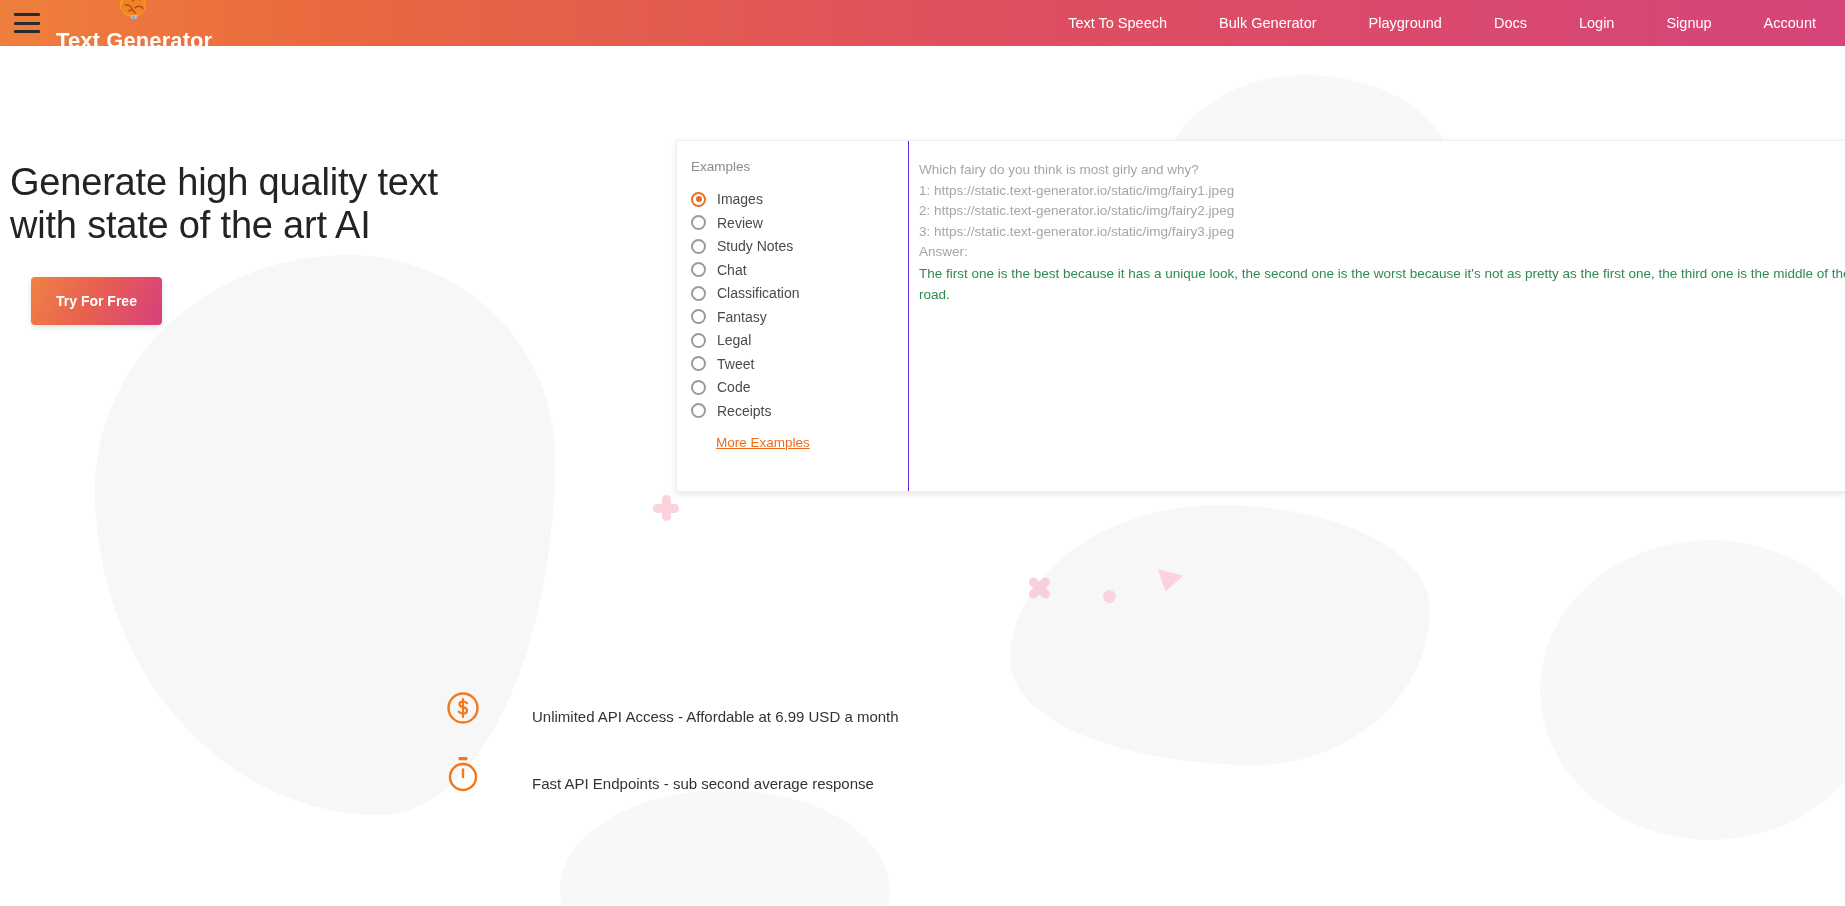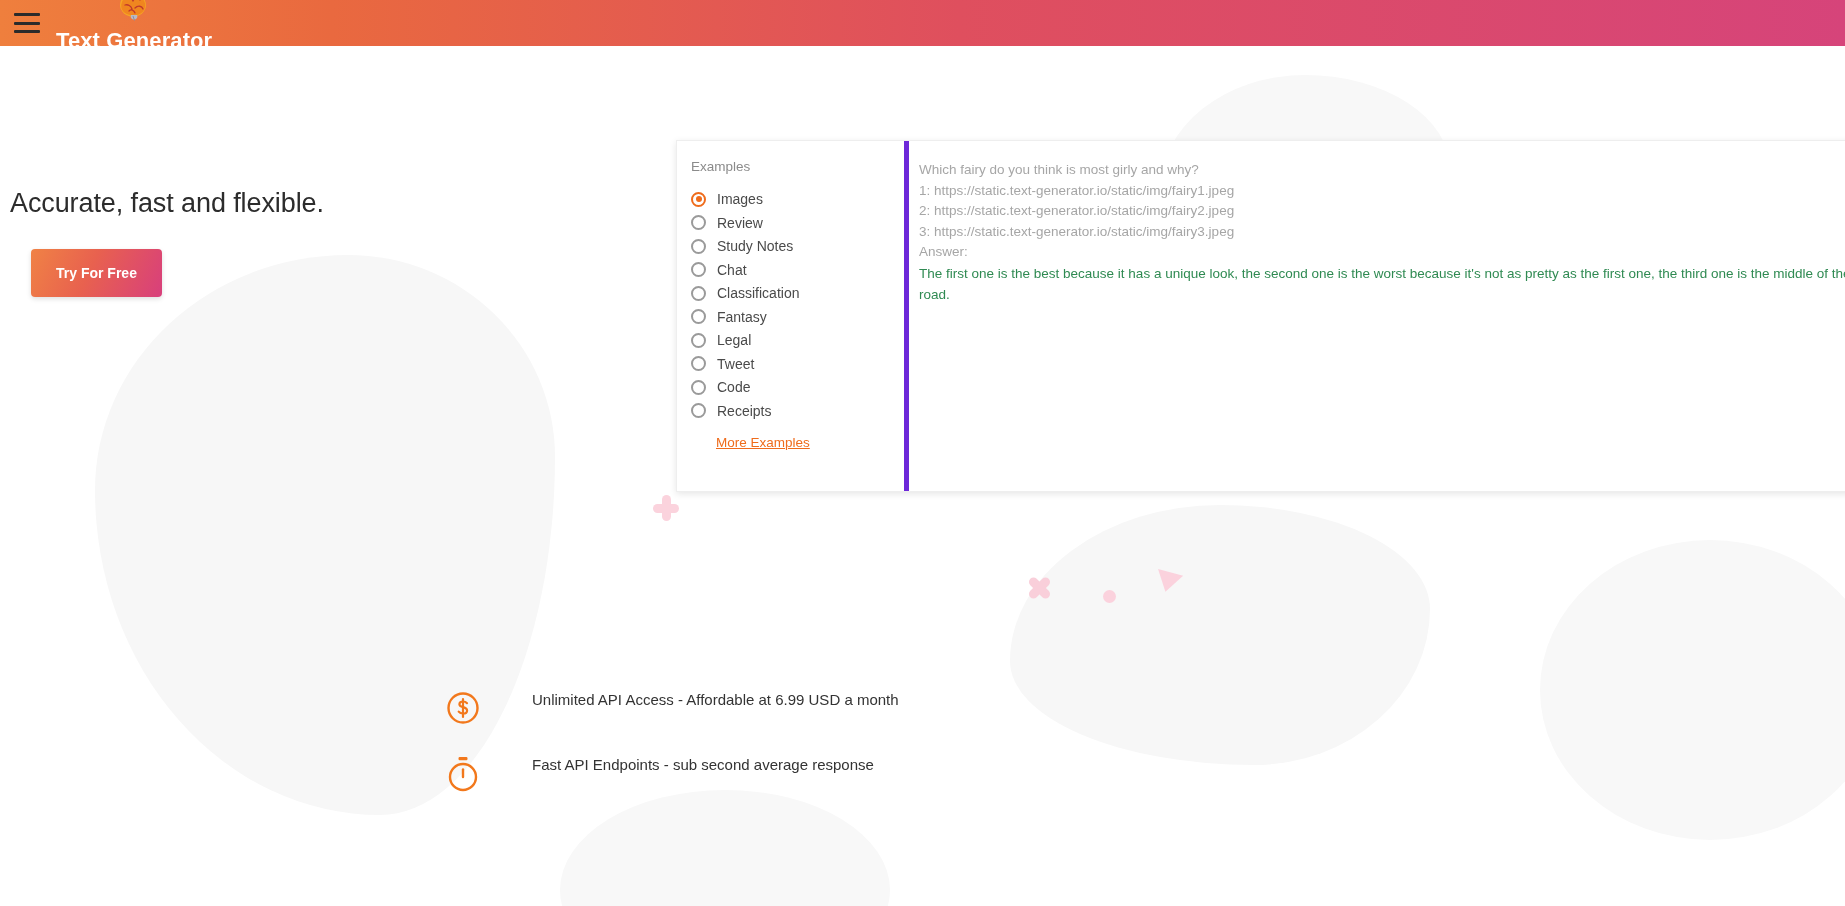--- a/index.html
+++ b/index.html
@@ -200,21 +200,21 @@
     width: 1180px;
     height: 352px;
     background: #ffffff;
     border: 1px solid #eeeeee;
     box-shadow: 0 2px 7px rgba(0,0,0,.10);
     display: flex;
     z-index: 3;
   }
   .card-left {
     width: 232px;
-    border-right: 5px solid #6d28d9;
+    border-right: 1px solid #6d28d9;
     padding: 18px 8px 0 14px;
     flex: none;
   }
   .examples-label {
     font-size: 13.5px;
     color: #8b8b8b;
     margin-bottom: 17px;
   }
   .radio-row {
     display: flex;
@@ -286,21 +286,21 @@
     width: 900px;
   }
   .features-head {
     font-size: 21px;
     color: #2b2b2b;
     line-height: 1.32;
     width: 470px;
   }
   .feature-item {
     display: flex;
-    align-items: flex-start;
+    align-items: flex-end;
     gap: 0;
     margin-top: 31px;
   }
   .feature-icon {
     width: 46px;
     flex: none;
     display: flex;
     justify-content: center;
     margin-left: -92px;
   }
@@ -334,25 +334,37 @@
   <a class="brand">
     <svg class="brand-logo" viewBox="0 0 64 60">
       <ellipse cx="30" cy="26" rx="26" ry="23" fill="#f5a623"></ellipse>
       <path d="M8 20 C12 8, 28 3, 40 8 C52 12, 58 24, 52 36 C46 48, 26 50, 14 42 C6 36, 5 28, 8 20 Z" fill="#f0861f"></path>
       <path d="M16 14 C22 10, 28 12, 30 18 M30 18 C32 12, 40 10, 44 16 M14 26 C20 24, 26 28, 28 34 M34 32 C40 26, 48 28, 50 34 M22 38 C26 34, 32 36, 34 42" stroke="#c0392b" stroke-width="2.6" fill="none" stroke-linecap="round"></path>
       <path d="M26 46 C24 52, 28 56, 34 55 C38 54, 40 50, 38 46 Z" fill="#b9b9c4"></path>
       <path d="M30 48 L33 57" stroke="#8e8e9c" stroke-width="2" fill="none"></path>
     </svg>
     <span class="brand-text">Text Generator</span>
   </a>
+  <nav class="nav">
+    <a>Text To Speech</a>
+    <a>Bulk Generator</a>
+    <a>Playground</a>
+    <a>Docs</a>
+    <a>Login</a>
+    <a>Signup</a>
+    <a>Account</a>
+  </nav>
 </div>
 
 <div class="hero">
   <div class="hero-copy">
-    <div class="hero-sub">Accurate, fast and flexible.</div>
+    <h1 class="hero-title">
+      <span>Generate high quality text</span><br>
+      <span>with state of the art AI</span>
+    </h1>
     <button class="cta">Try For Free</button>
   </div>
 </div>
 
 <div class="card">
   <div class="card-left">
     <div class="examples-label">Examples</div>
 
     <label class="radio-row">
       <span class="radio checked"></span>

